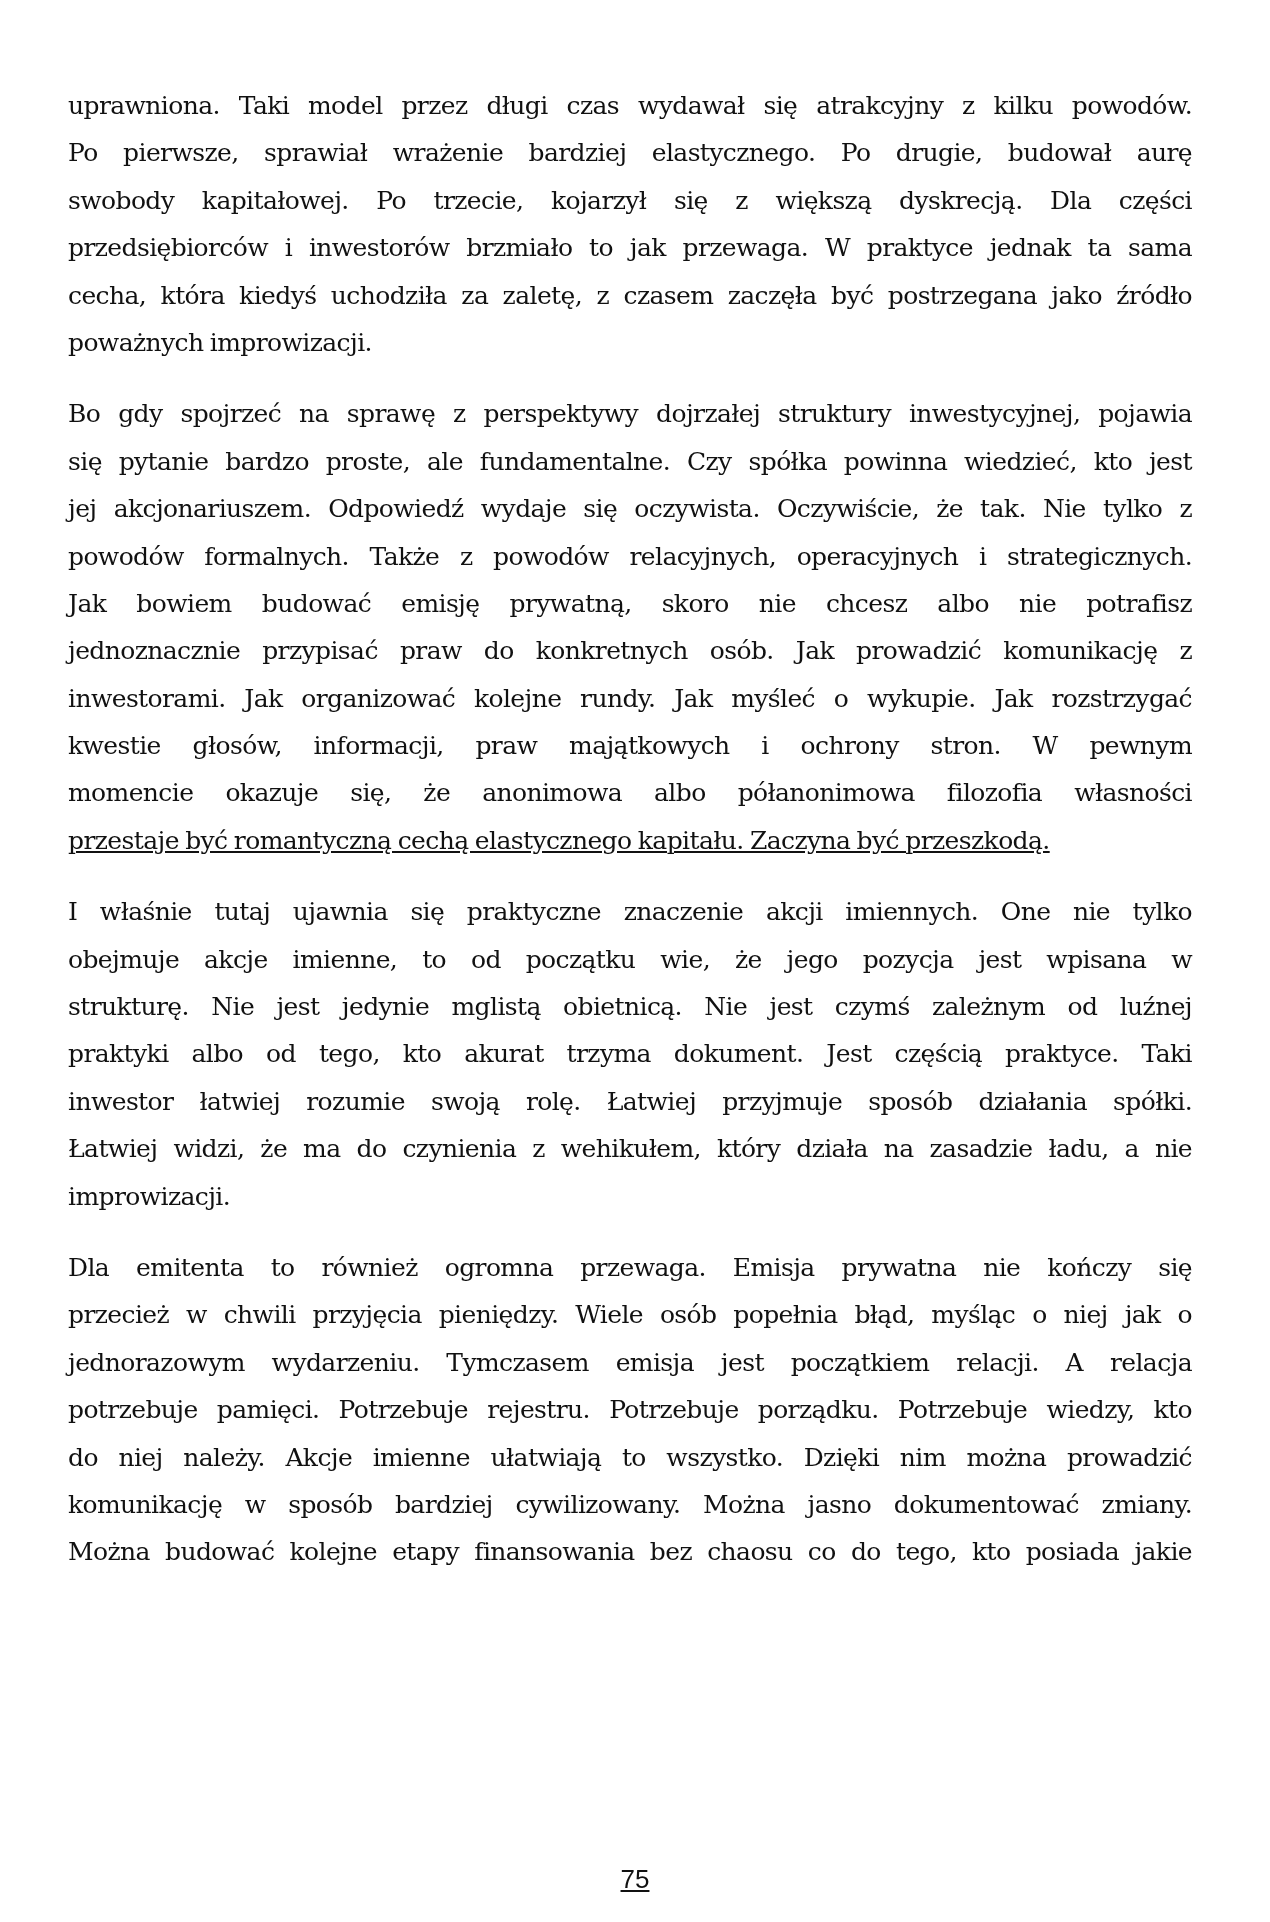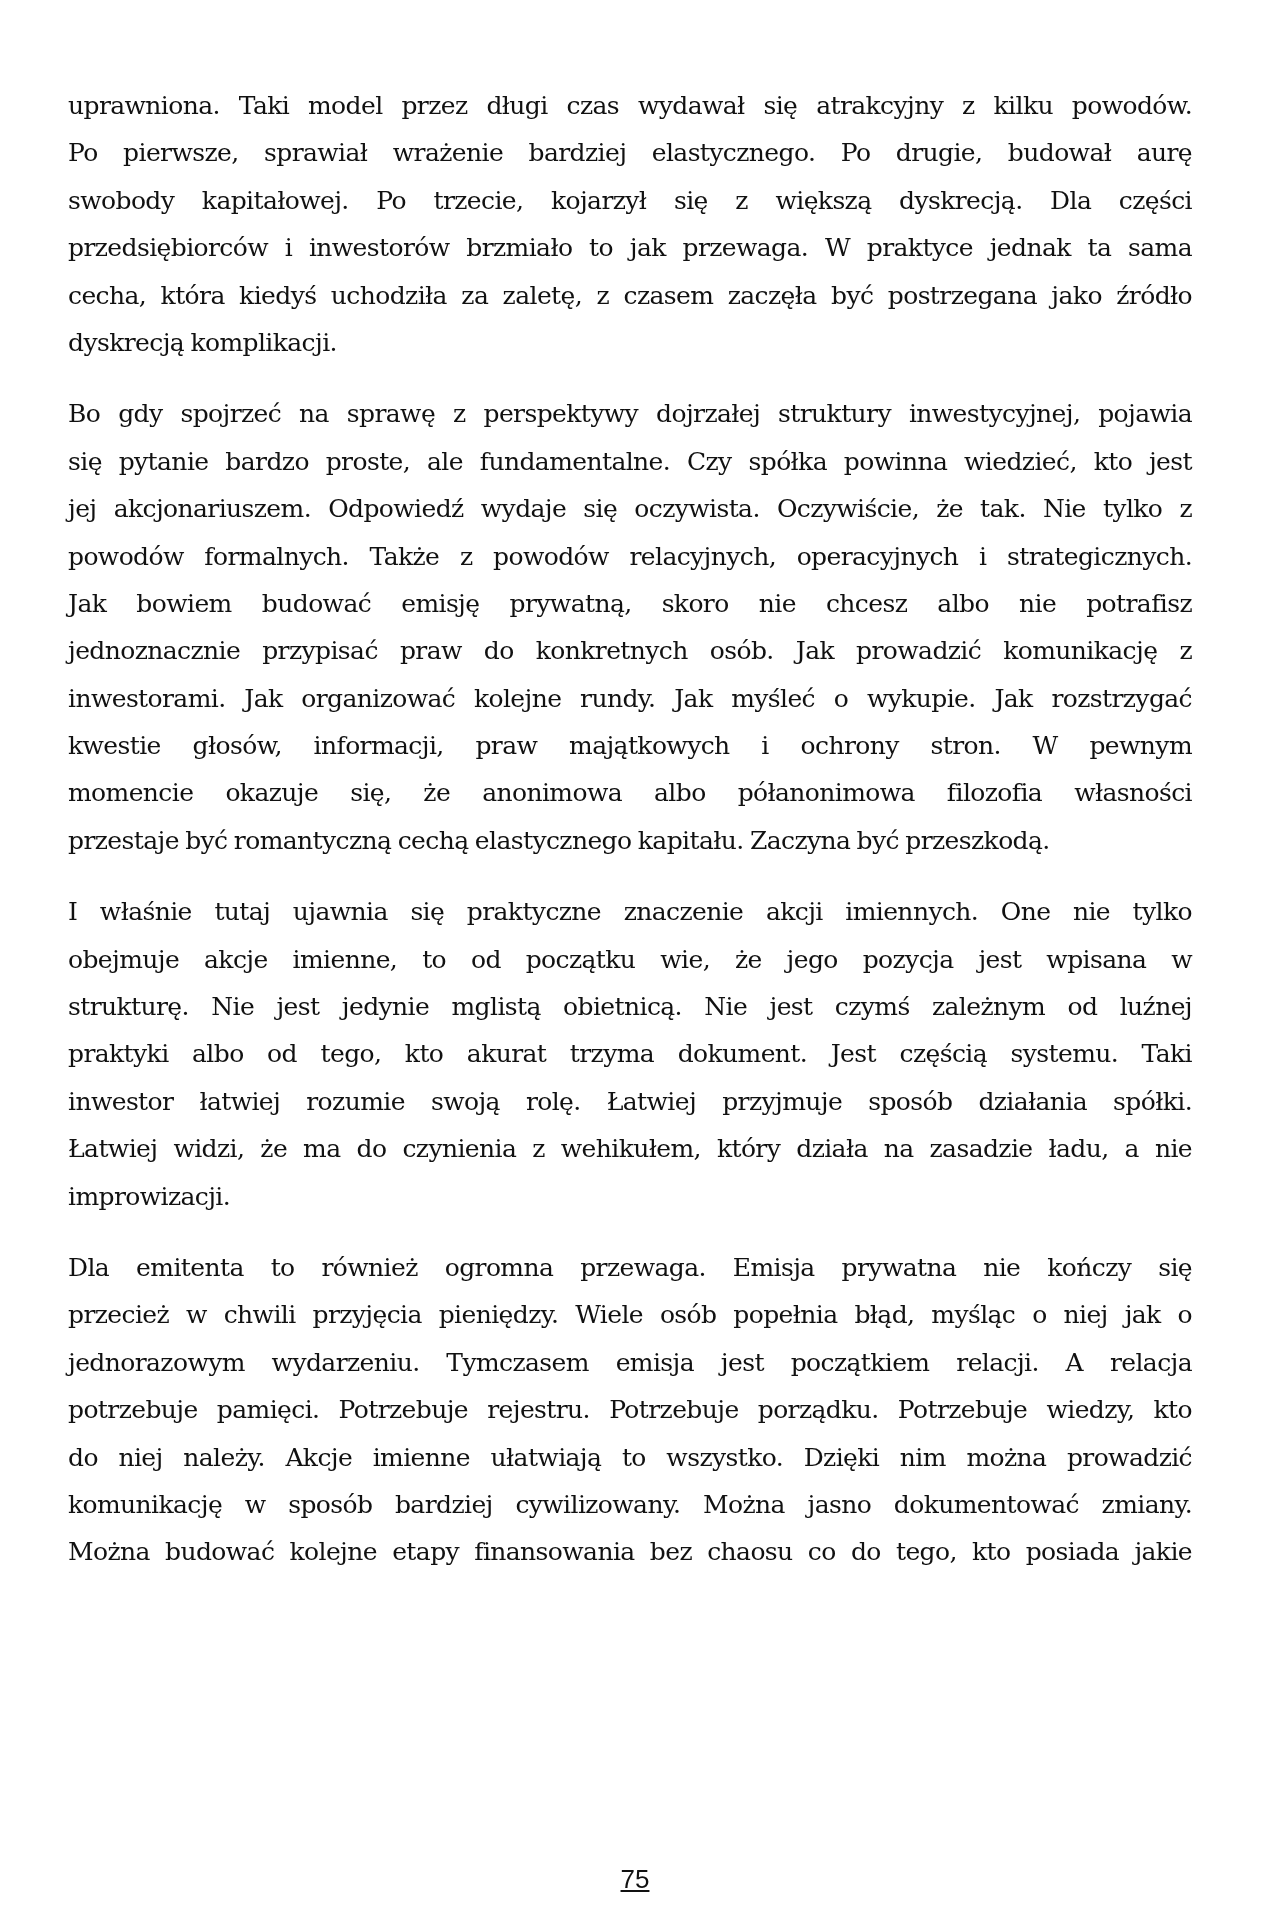--- a/index.html
+++ b/index.html
@@ -62,39 +62,39 @@
 <body>
 
 <div class="page">
   <div class="text-column" id="text-column">
       <div class="paragraph">
         <span class="line" style="display: block; width: 1124px;">uprawniona. Taki model przez długi czas wydawał się atrakcyjny z kilku powodów.</span>
         <span class="line" style="display: block; width: 1124px;">Po pierwsze, sprawiał wrażenie bardziej elastycznego. Po drugie, budował aurę</span>
         <span class="line" style="display: block; width: 1124px;">swobody kapitałowej. Po trzecie, kojarzył się z większą dyskrecją. Dla części</span>
         <span class="line" style="display: block; width: 1124px;">przedsiębiorców i inwestorów brzmiało to jak przewaga. W praktyce jednak ta sama</span>
         <span class="line" style="display: block; width: 1124px;">cecha, która kiedyś uchodziła za zaletę, z czasem zaczęła być postrzegana jako źródło</span>
-        <span class="line last" style="display: block; width: 1124px;">dyskrecją komplikacji.</span>
+        <span class="line last" style="display: block; width: 1124px;">poważnych improwizacji.</span>
       </div>
       <div class="paragraph">
         <span class="line" style="display: block; width: 1124px;">Bo gdy spojrzeć na sprawę z perspektywy dojrzałej struktury inwestycyjnej, pojawia</span>
         <span class="line" style="display: block; width: 1124px;">się pytanie bardzo proste, ale fundamentalne. Czy spółka powinna wiedzieć, kto jest</span>
         <span class="line" style="display: block; width: 1124px;">jej akcjonariuszem. Odpowiedź wydaje się oczywista. Oczywiście, że tak. Nie tylko z</span>
         <span class="line" style="display: block; width: 1124px;">powodów formalnych. Także z powodów relacyjnych, operacyjnych i strategicznych.</span>
         <span class="line" style="display: block; width: 1124px;">Jak bowiem budować emisję prywatną, skoro nie chcesz albo nie potrafisz</span>
         <span class="line" style="display: block; width: 1124px;">jednoznacznie przypisać praw do konkretnych osób. Jak prowadzić komunikację z</span>
         <span class="line" style="display: block; width: 1124px;">inwestorami. Jak organizować kolejne rundy. Jak myśleć o wykupie. Jak rozstrzygać</span>
         <span class="line" style="display: block; width: 1124px;">kwestie głosów, informacji, praw majątkowych i ochrony stron. W pewnym</span>
         <span class="line" style="display: block; width: 1124px;">momencie okazuje się, że anonimowa albo półanonimowa filozofia własności</span>
-        <span class="line last" style="display: block; width: 1124px;">przestaje być romantyczną cechą elastycznego kapitału. Zaczyna być przeszkodą.</span>
+        <span class="line last" style="display: block; width: 1124px; text-decoration: underline;">przestaje być romantyczną cechą elastycznego kapitału. Zaczyna być przeszkodą.</span>
       </div>
       <div class="paragraph">
         <span class="line" style="display: block; width: 1124px;">I właśnie tutaj ujawnia się praktyczne znaczenie akcji imiennych. One nie tylko</span>
         <span class="line" style="display: block; width: 1124px;">obejmuje akcje imienne, to od początku wie, że jego pozycja jest wpisana w</span>
         <span class="line" style="display: block; width: 1124px;">strukturę. Nie jest jedynie mglistą obietnicą. Nie jest czymś zależnym od luźnej</span>
-        <span class="line" style="display: block; width: 1124px;">praktyki albo od tego, kto akurat trzyma dokument. Jest częścią systemu. Taki</span>
+        <span class="line" style="display: block; width: 1124px;">praktyki albo od tego, kto akurat trzyma dokument. Jest częścią praktyce. Taki</span>
         <span class="line" style="display: block; width: 1124px;">inwestor łatwiej rozumie swoją rolę. Łatwiej przyjmuje sposób działania spółki.</span>
         <span class="line" style="display: block; width: 1124px;">Łatwiej widzi, że ma do czynienia z wehikułem, który działa na zasadzie ładu, a nie</span>
         <span class="line last" style="display: block; width: 1124px;">improwizacji.</span>
       </div>
       <div class="paragraph">
         <span class="line" style="display: block; width: 1124px;">Dla emitenta to również ogromna przewaga. Emisja prywatna nie kończy się</span>
         <span class="line" style="display: block; width: 1124px;">przecież w chwili przyjęcia pieniędzy. Wiele osób popełnia błąd, myśląc o niej jak o</span>
         <span class="line" style="display: block; width: 1124px;">jednorazowym wydarzeniu. Tymczasem emisja jest początkiem relacji. A relacja</span>
         <span class="line" style="display: block; width: 1124px;">potrzebuje pamięci. Potrzebuje rejestru. Potrzebuje porządku. Potrzebuje wiedzy, kto</span>
         <span class="line" style="display: block; width: 1124px;">do niej należy. Akcje imienne ułatwiają to wszystko. Dzięki nim można prowadzić</span>

